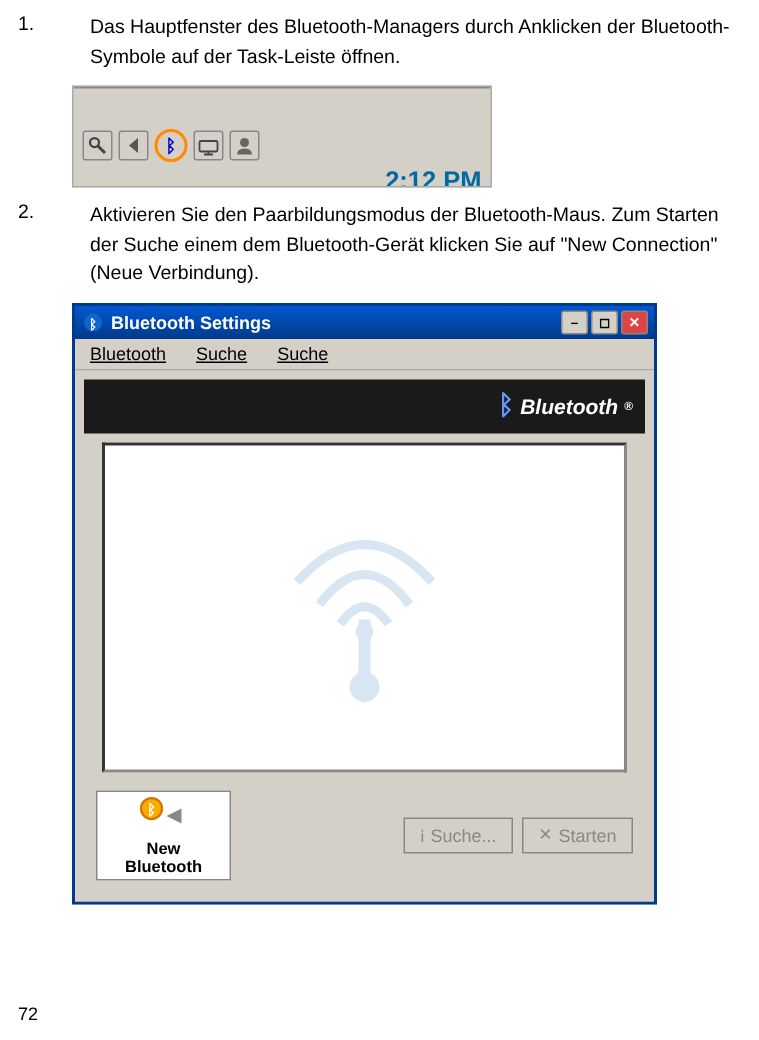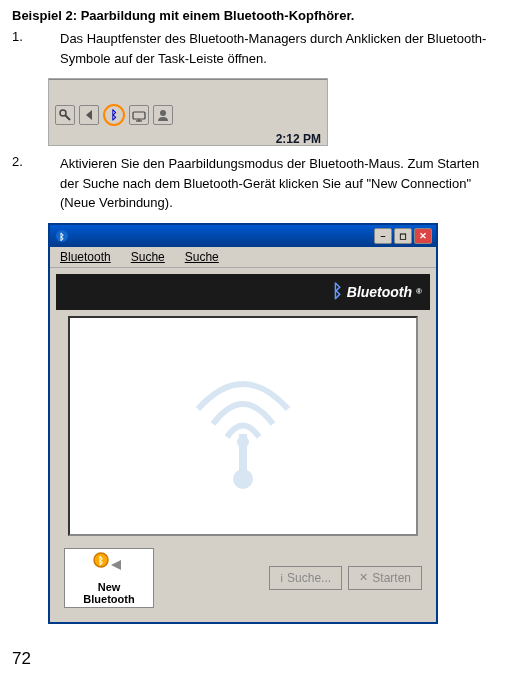--- a/index.html
+++ b/index.html
@@ -76,23 +76,23 @@
       justify-content: center;
       background: #d4d0c8;
     }
     .bt-symbol {
       color: #0000cc;
       font-size: 12px;
       font-weight: bold;
     }
     .clock {
       margin-left: auto;
-      font-size: 12px;
-      font-weight: bold;
-      color: #0f172a;
+      font-size: 17px;
+      font-weight: bold;
+      color: #0369a1;
       margin-top: 48px;
     }
 
     
     .step2-block {
       margin-left: 36px;
       margin-top: 4px;
     }
     
     .bt-window {
@@ -244,33 +244,30 @@
     }
     .btn-group {
       margin-left: auto;
       display: flex;
       gap: 6px;
       align-items: center;
     }
     
     .page-num {
       position: absolute;
-      bottom: 24px;
+      bottom: 10px;
       left: 12px;
-      font-size: 17px;
+      font-size: 12px;
     }
   </style>
 </head>
 <body>
 
 <div class="page">
 
-  <div class="title-line">
-    <span>Beispiel 2: Paarbildung mit einem Bluetooth-Kopfhörer.</span>
-  </div>
 
   <div class="step">
     <div class="step-num">1.</div>
     <div class="step-text">Das Hauptfenster des Bluetooth-Managers durch Anklicken der Bluetooth-Symbole auf der Task-Leiste öffnen.</div>
   </div>
 
   <div class="taskbar-img-area">
     <div class="taskbar-top"></div>
     <div class="taskbar-row">
       <div class="tray-icon">
@@ -300,33 +297,34 @@
             <circle cx="7" cy="5" r="3" fill="#666"></circle>
             <path d="M2,13 Q2,9 7,9 Q12,9 12,13" fill="#666"></path>
           </svg>
       </div>
       <div class="clock">2:12 PM</div>
     </div>
   </div>
 
   <div class="step">
     <div class="step-num">2.</div>
-    <div class="step-text">Aktivieren Sie den Paarbildungsmodus der Bluetooth-Maus. Zum Starten der Suche nach dem Bluetooth-Gerät klicken Sie auf "New Connection" (Neue Verbindung).</div>
+    <div class="step-text">Aktivieren Sie den Paarbildungsmodus der Bluetooth-Maus. Zum Starten der Suche einem dem Bluetooth-Gerät klicken Sie auf "New Connection" (Neue Verbindung).</div>
   </div>
 
   <div class="step2-block">
     <div class="bt-window">
 
       <div class="bt-titlebar">
         <div class="bt-title-icon">
           <svg width="14" height="14" viewBox="0 0 14 14">
             <circle cx="7" cy="7" r="6" fill="#1166cc"></circle>
             <text x="7" y="11" text-anchor="middle" fill="white" font-size="9" font-weight="bold">ᛒ</text>
           </svg>
         </div>
+        <span>Bluetooth Settings</span>
         <div class="titlebar-controls">
           <div class="title-btn">–</div>
           <div class="title-btn">◻</div>
           <div class="title-btn close-btn">✕</div>
         </div>
       </div>
 
       <div class="bt-menubar">
         <span class="menu-item">Bluetooth</span>
         <span class="menu-item">Suche</span>

